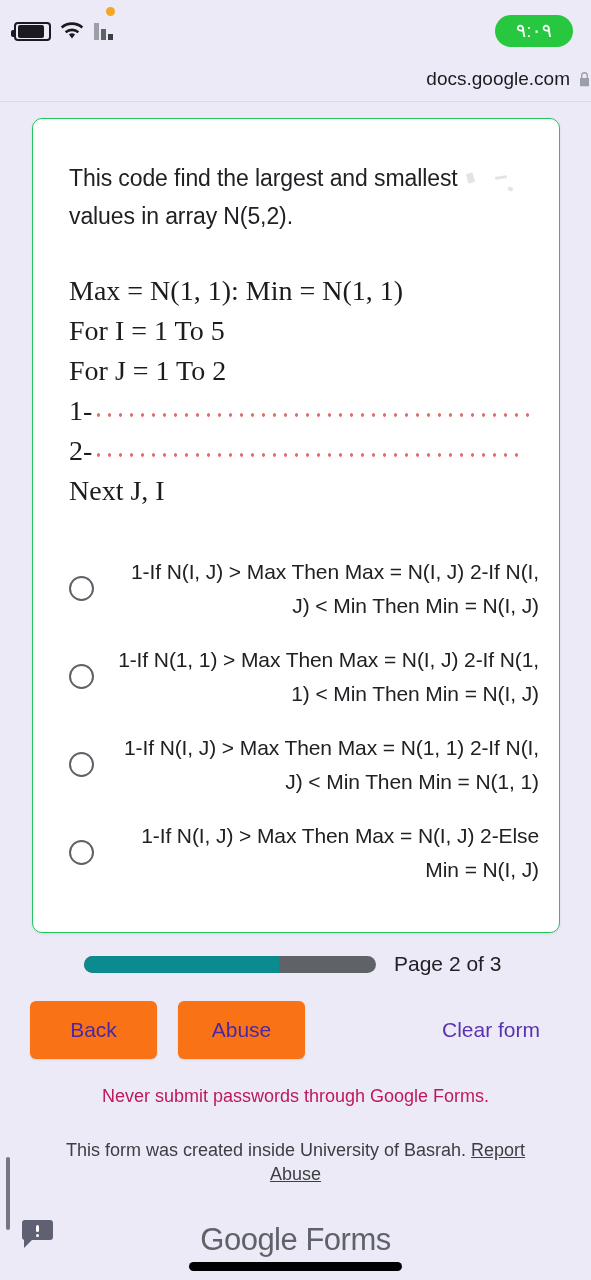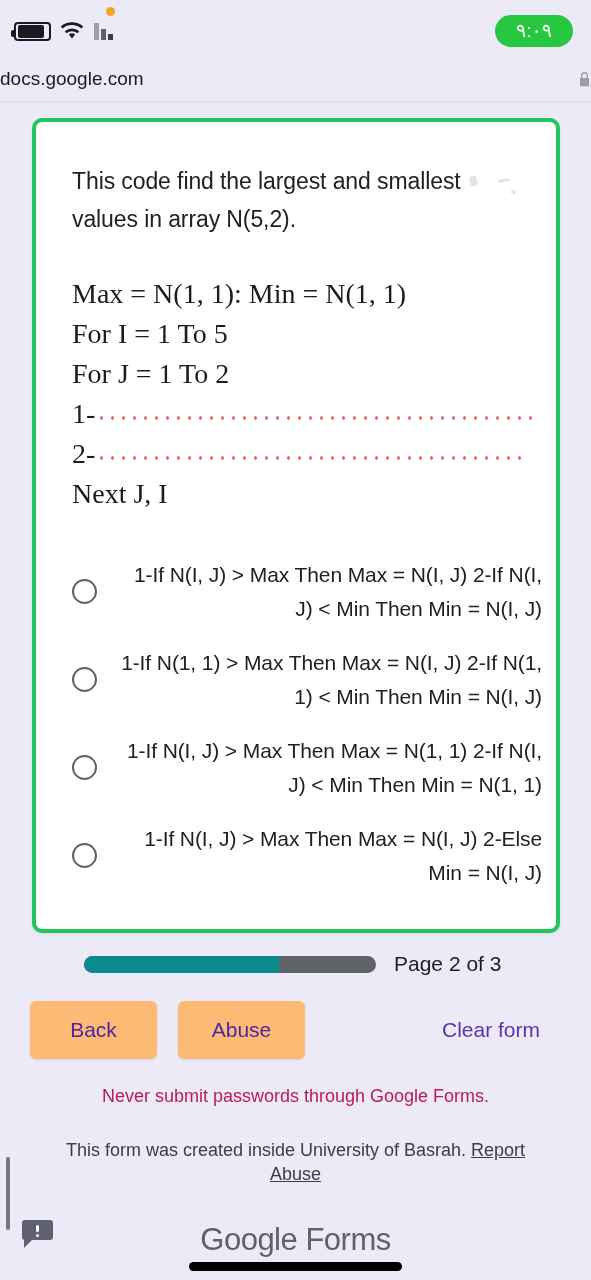--- a/index.html
+++ b/index.html
@@ -73,38 +73,38 @@
     letter-spacing: 0.5px;
   }
 
   
   .urlbar {
     position: absolute;
     top: 56px; left: 0;
     width: 591px; height: 46px;
     display: flex;
     align-items: center;
-    justify-content: space-between;
+    justify-content: flex-end;
     gap: 8px;
     border-bottom: 1px solid #dcd9ea;
   }
   .url-text {
     font-size: 19px;
     color: #1b1b1f;
   }
   .lock-icon { width: 13px; height: 16px; display: block; }
 
   
   .card {
     position: absolute;
     left: 32px; top: 118px;
     width: 528px;
     height: 815px;
     background: #ffffff;
-    border: 4px solid #22c55e;
+    border: 1px solid #22c55e;
     border-radius: 10px;
     box-shadow: 0 1px 3px rgba(60,64,67,.10);
     overflow: hidden;
   }
   .q-title {
     position: absolute;
     left: 36px; top: 40px;
     width: 400px;
     font-size: 23px;
     line-height: 38px;
@@ -217,21 +217,21 @@
   .btn-row {
     position: absolute;
     left: 0; top: 1001px;
     width: 591px;
     height: 58px;
   }
   .btn {
     position: absolute;
     top: 0;
     height: 58px;
-    background: #fdba74;
+    background: #f97316;
     border: none;
     border-radius: 6px;
     color: #4a28a3;
     font-family: "Liberation Sans", sans-serif;
     font-size: 21px;
     cursor: pointer;
     box-shadow: 0 1px 2px rgba(60,64,67,.14);
   }
   .btn-back { left: 30px; width: 127px; }
   .btn-next { left: 178px; width: 127px; }

